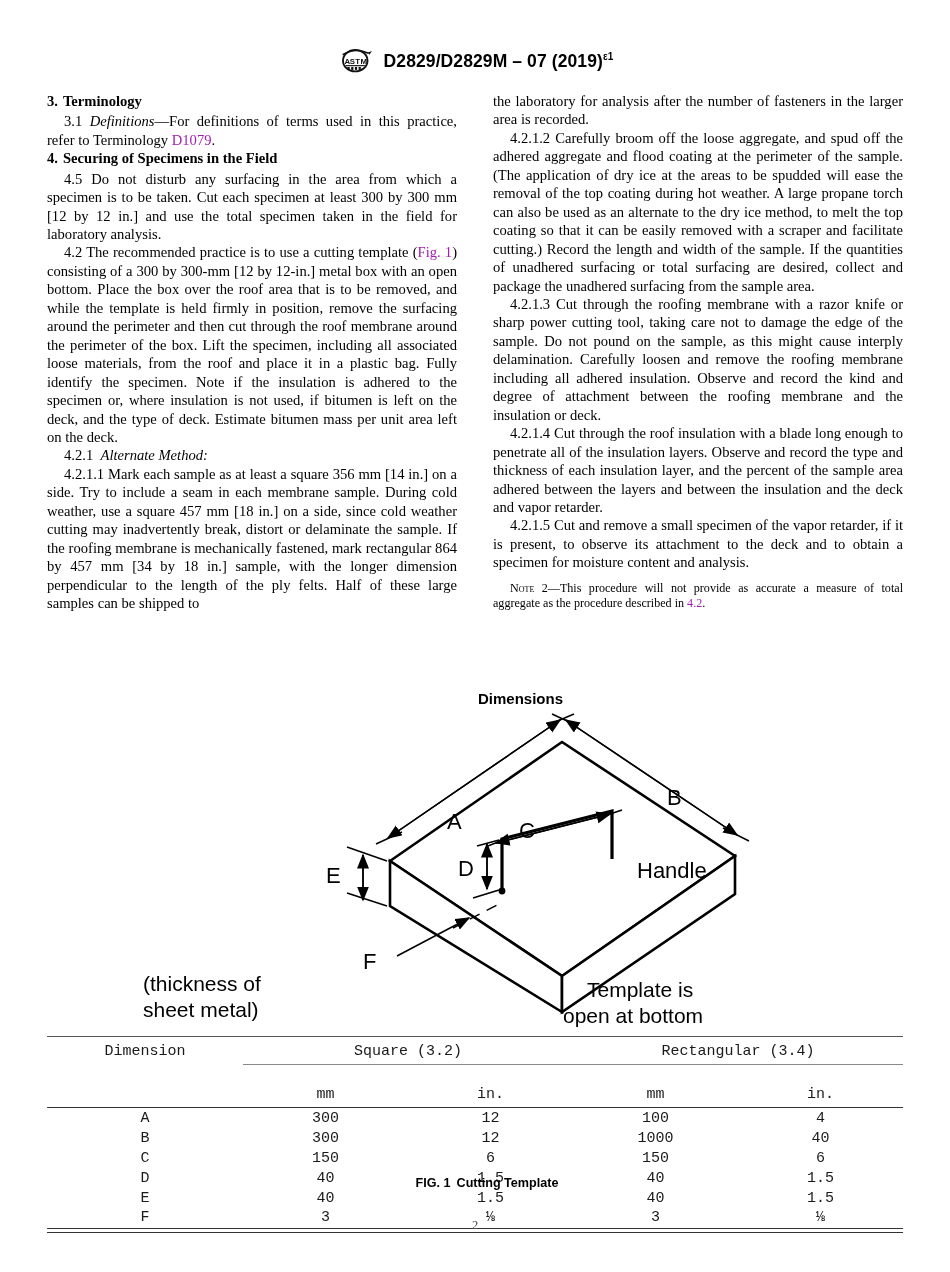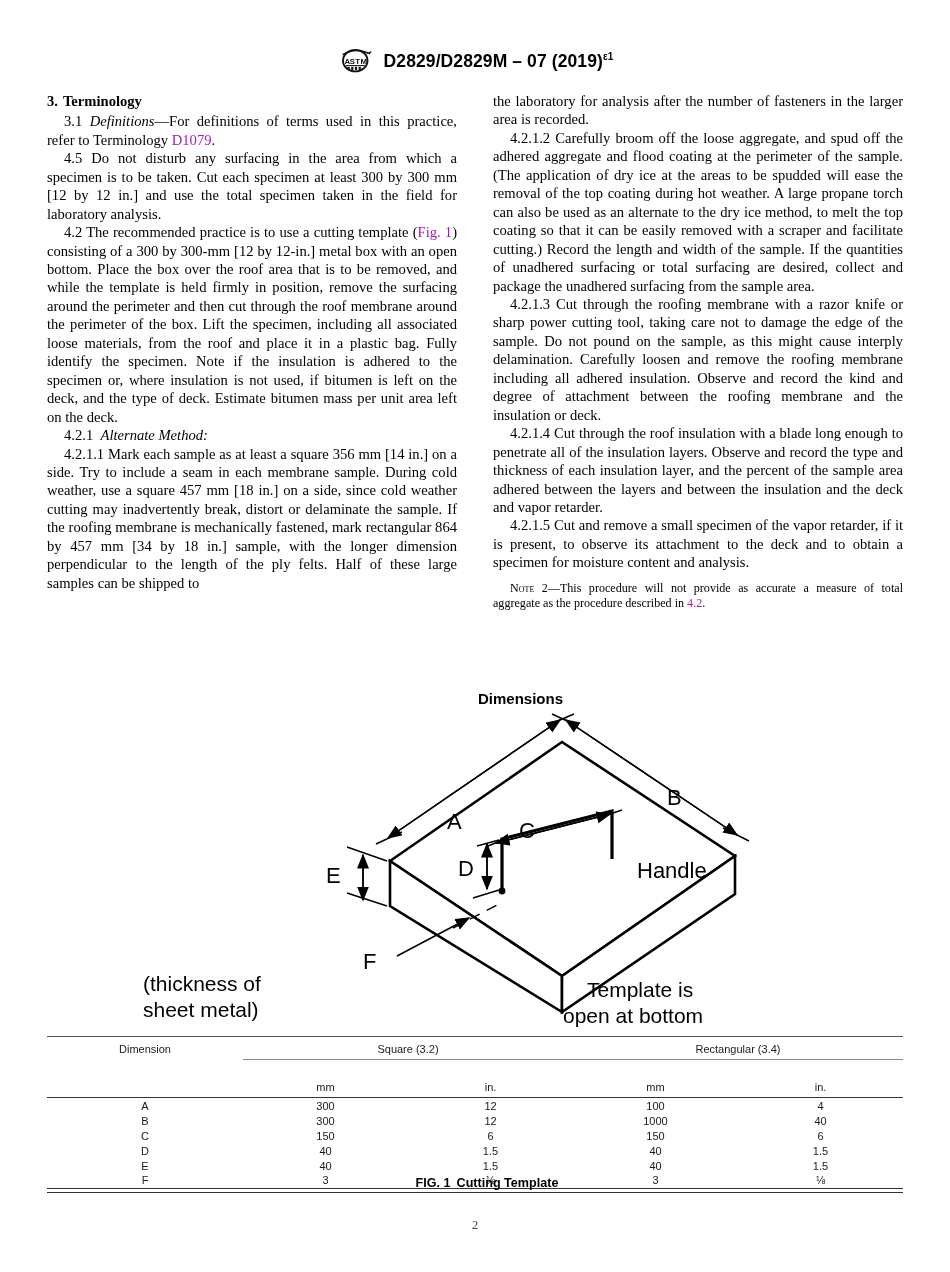--- a/index.html
+++ b/index.html
@@ -62,22 +62,22 @@
   
   .figure-wrap{
     position:absolute; left:0; top:686px; width:950px; height:360px;
   }
   .fig-svg{ display:block; margin:0 auto; }
 
   
   .fig-table{
     position:absolute; left:47px; top:1036px; width:856px;
     border-collapse:collapse;
-    font-family:Liberation Sans, sans-serif;
-    font-size:11px;
+    font-family:Liberation Mono, monospace;
+    font-size:15px;
     color:#1a1a1a;
   }
   .fig-table td, .fig-table th{ padding:0; font-weight:normal; }
   .rule-top td{ border-top:1.1px solid #555; height:1px; padding:0; font-size:0; line-height:0; }
   .rule-thick td{ border-top:1.4px solid #333; height:1px; padding:0; font-size:0; line-height:0; }
   .rule-dbl td{ border-top:1.3px solid #333; border-bottom:1.3px solid #333; height:3px; padding:0; font-size:0; line-height:0; }
   .hdr-row td{ text-align:center; padding:5px 0 4px 0; }
   .sub-row td{ text-align:center; padding:20px 0 4px 0; }
   .data-row td{ text-align:center; padding:1.4px 0; }
   .span-rule{ border-top:1.1px solid #888; }
@@ -128,20 +128,23 @@
 
     <h3 class="sec-head">
       <span class="num">3.</span><span>Terminology</span>
     </h3>
 
     <p class="para">
       <span>3.1</span>
       <span class="lbl">Definitions</span><span>—For definitions of terms used in this practice, refer to Terminology </span><span class="xref">D1079</span><span>.</span>
     </p>
 
+    <h3 class="sec-head gap-before">
+      <span class="num">4.</span><span>Securing of Specimens in the Field</span>
+    </h3>
 
     <p class="para">
       <span>4.5</span>
       <span>Do not disturb any surfacing in the area from which a specimen is to be taken. Cut each specimen at least 300 by 300 mm [12 by 12 in.] and use the total specimen taken in the field for laboratory analysis.</span>
     </p>
 
     <p class="para">
       <span>4.2</span>
       <span>The recommended practice is to use a cutting template (</span><span class="xref">Fig. 1</span><span>) consisting of a 300 by 300-mm [12 by 12-in.] metal box with an open bottom. Place the box over the roof area that is to be removed, and while the template is held firmly in position, remove the surfacing around the perimeter and then cut through the roof membrane around the perimeter of the box. Lift the specimen, including all associated loose materials, from the roof and place it in a plastic bag. Fully identify the specimen. Note if the insulation is adhered to the specimen or, where insulation is not used, if bitumen is left on the deck, and the type of deck. Estimate bitumen mass per unit area left on the deck.</span>
     </p>

